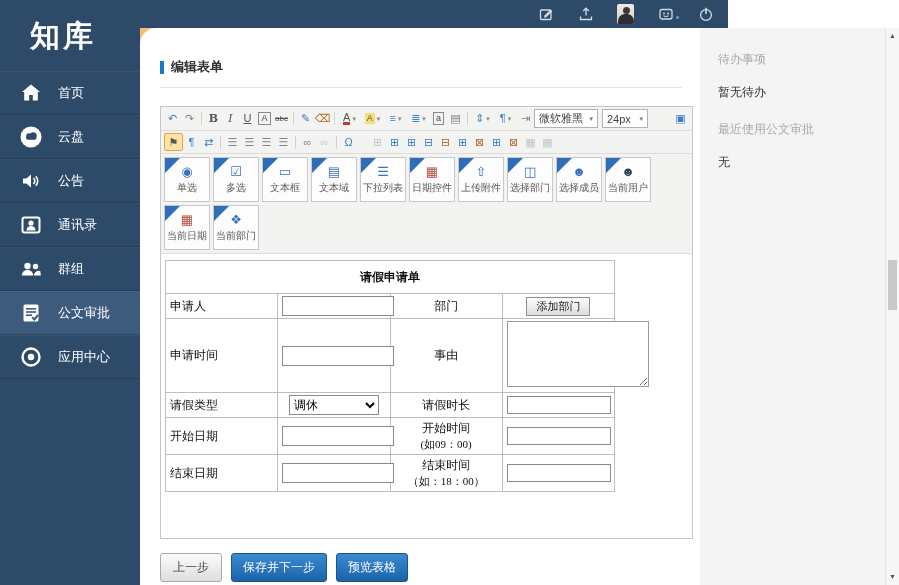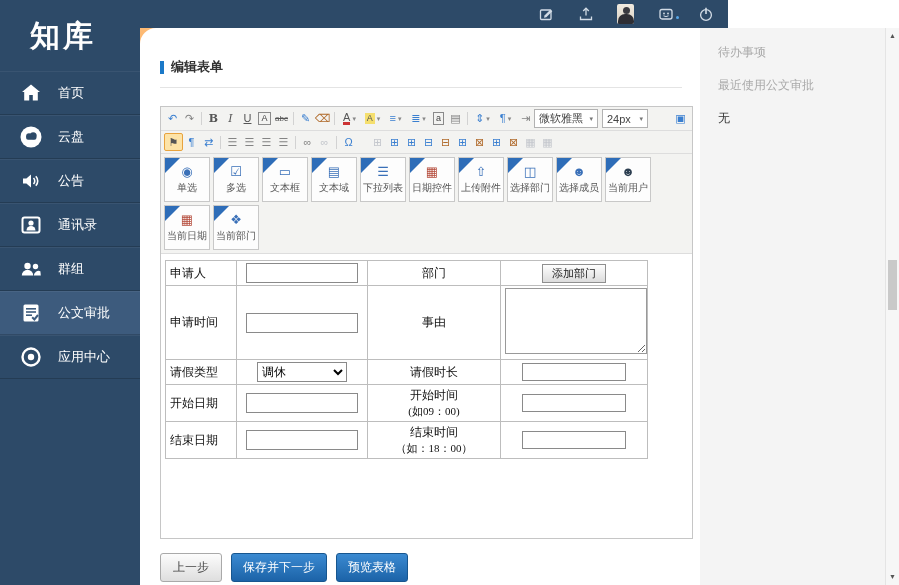--- a/index.html
+++ b/index.html
@@ -83,21 +83,21 @@
   .mini-btn{font-size:11px;padding:1px 9px;background:linear-gradient(#fefefe,#dcdcdc);border:1px solid #8f8f8f;color:#222;cursor:pointer;}
   .hint{font-size:11px;}
 
   
   .footer-btns{position:absolute;left:20px;top:525px;display:flex;gap:9px;}
   .btn-gray{background:linear-gradient(#fcfcfc,#dedede);border:1px solid #a9a9a9;border-radius:3px;color:#444;font-size:12px;padding:5px 12px;cursor:pointer;}
   .btn-blue{background:linear-gradient(#3b8ad1,#1c63a8);border:1px solid #17568f;border-radius:3px;color:#fff;font-size:12px;padding:5px 11px;cursor:pointer;}
 
   
   .rightbar{position:absolute;left:700px;top:28px;width:185px;height:557px;background:#f4f4f4;padding:16px 0 0 18px;box-sizing:border-box;}
-  .rb-muted{color:#a9a9a9;font-size:12px;margin-bottom:16px;}
+  .rb-muted{color:#a9a9a9;font-size:12px;margin-bottom:16px;margin-top:7px;}
   .rb-dark{color:#333;font-size:12px;margin-bottom:20px;}
 
   
   .scroll{position:absolute;left:885px;top:28px;width:14px;height:557px;background:#f6f6f6;border-left:1px solid #e4e4e4;box-sizing:border-box;}
   .sb-up,.sb-down{position:absolute;left:0;width:13px;height:12px;font-size:7px;color:#555;text-align:center;line-height:12px;cursor:pointer;}
   .sb-up{top:2px;}
   .sb-down{bottom:2px;}
   .sb-thumb{position:absolute;left:2px;top:232px;width:9px;height:50px;background:#c9c9c9;cursor:pointer;}
 </style>
 </head>
@@ -436,20 +436,23 @@
           <div class="ctl">
           <span class="ribbon"></span>
           <span class="cg">❖</span>
           <span class="cl">当前部门</span>
         </div>
         </div>
 
       <div class="edit-area">
         <table class="form">
           <tbody>
+              <tr>
+            <td colspan="4" class="t-title">请假申请单</td>
+          </tr>
           <tr>
             <td class="c1">申请人</td>
             <td class="c2"><input class="fin" style=""></td>
             <td class="c3">部门</td>
             <td class="c4"><button class="mini-btn">添加部门</button></td>
           </tr>
           <tr>
             <td class="c1">申请时间</td>
             <td class="c2"><input class="fin" style=""></td>
             <td class="c3">事由</td>
@@ -490,20 +493,21 @@
 
     <div class="footer-btns">
       <button class="btn-gray">上一步</button>
       <button class="btn-blue">保存并下一步</button>
       <button class="btn-blue">预览表格</button>
     </div>
   </div>
 
   <div class="rightbar">
     <div class="rb-muted">待办事项</div>
+    <div class="rb-dark">暂无待办</div>
     <div class="rb-muted">最近使用公文审批</div>
     <div class="rb-dark">无</div>
   </div>
 
   <div class="scroll">
     <div class="sb-up">▲</div>
     <div class="sb-thumb"></div>
     <div class="sb-down">▼</div>
   </div>
 

